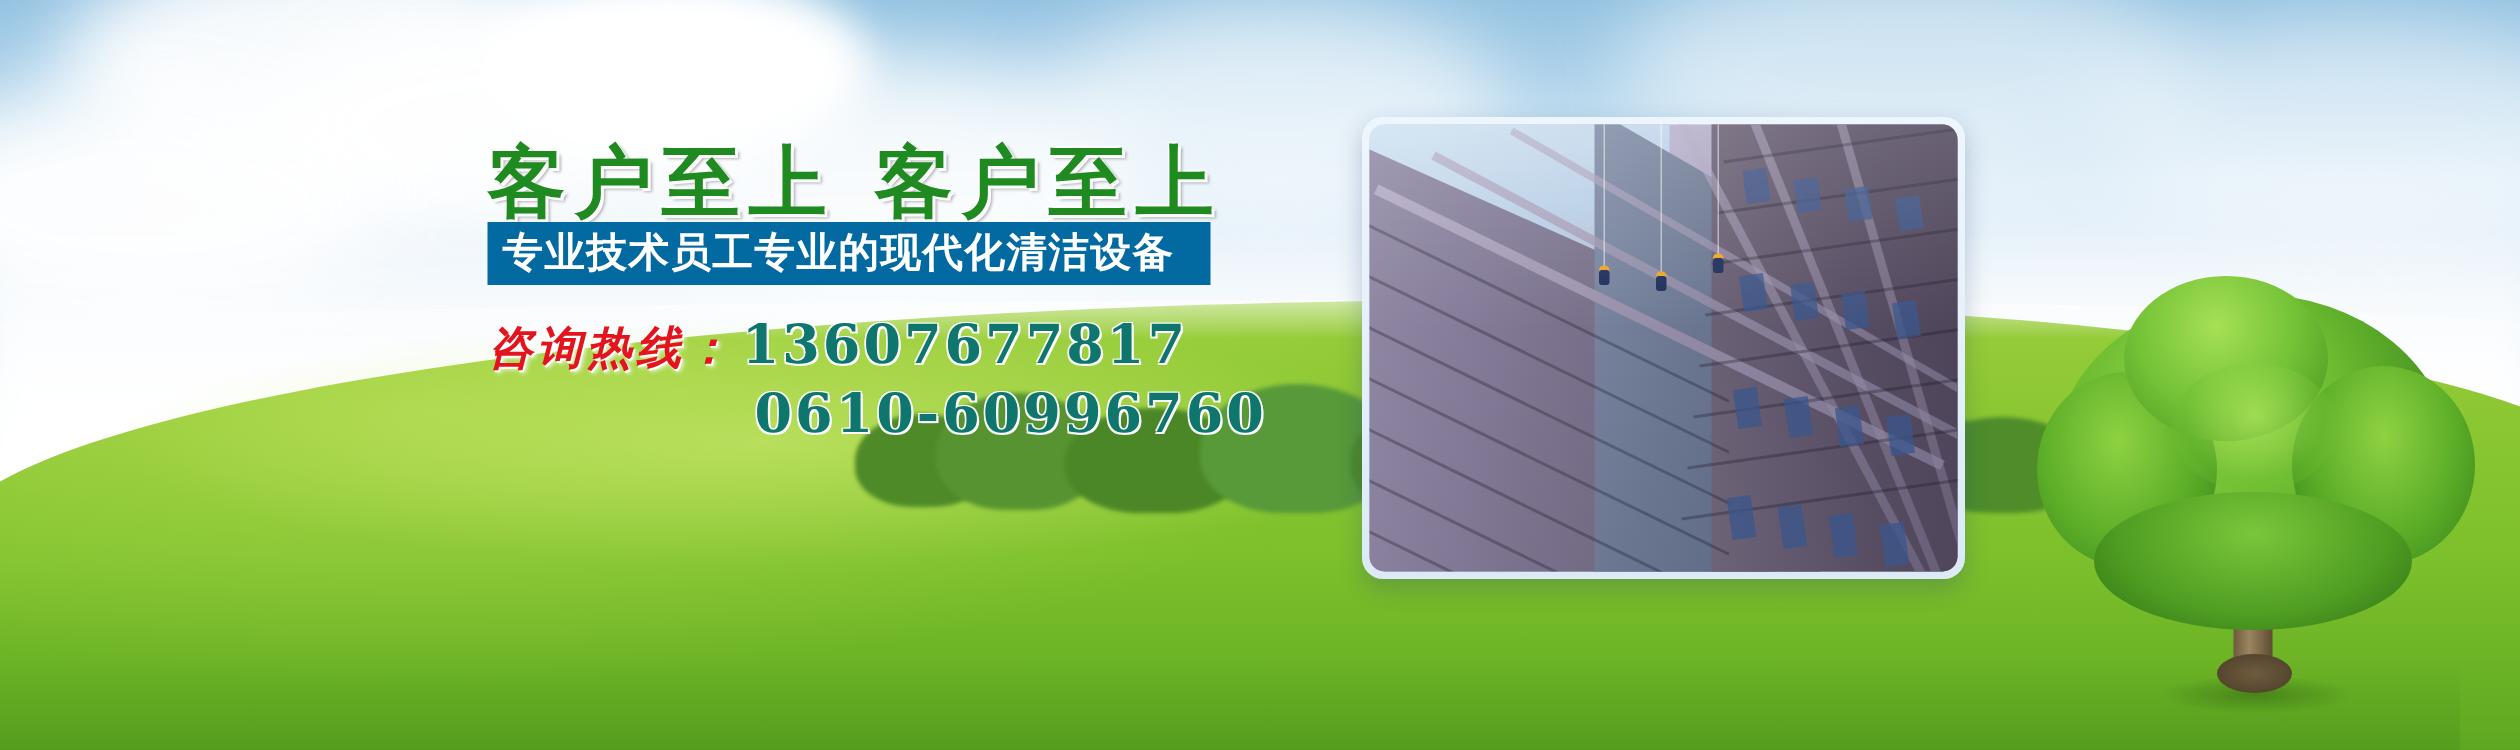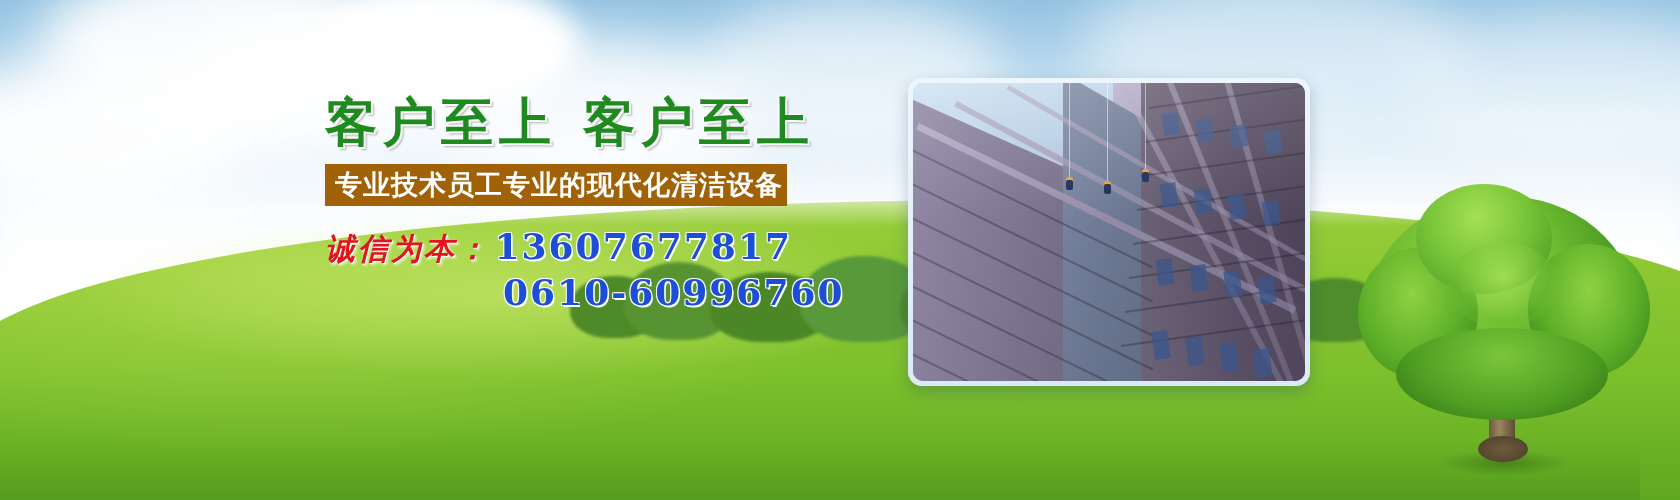--- a/index.html
+++ b/index.html
@@ -69,23 +69,23 @@
     text-shadow:
       2px 2px 0 rgba(255,255,255,.95),
       3px 3px 2px rgba(120,120,120,.55),
       -1px -1px 0 rgba(255,255,255,.85);
     white-space:nowrap;
     font-family:"DejaVu Serif","Liberation Serif",serif;
   }
   .headline .gap{display:inline-block;width:26px;}
 
   .subbar{
-    margin-top:16px;display:inline-block;
-    background:#a16207;
-    padding:6px 4px 7px 10px;
+    display:inline-block;
+    background:#0369a1;
+    padding:6px 24px 7px 10px;
   }
   .subbar-text{
     font-size:27px;font-weight:bold;color:#ffffff;letter-spacing:1px;
     line-height:1.08;white-space:nowrap;
     font-family:"DejaVu Sans","Liberation Sans",sans-serif;
   }
 
   .para{
     margin-top:22px;width:560px;
     font-size:15.5px;line-height:25px;color:#4a4a4a;
@@ -94,21 +94,21 @@
   }
 
   .phoneblock{margin-top:22px;}
   .phone-row{white-space:nowrap;line-height:1;}
   .phone-label{
     font-size:30px;font-weight:bold;color:#e3141e;letter-spacing:3px;
     font-family:"DejaVu Serif","Liberation Serif",serif;font-style:italic;
     text-shadow:1px 1px 0 rgba(255,255,255,.95),2px 2px 3px rgba(255,255,255,.8);
   }
   .phone-num{
-    font-size:36px;font-weight:bold;color:#1d4ed8;letter-spacing:2px;
+    font-size:36px;font-weight:bold;color:#0f766e;letter-spacing:2px;
     font-family:"DejaVu Serif","Liberation Serif",serif;
     text-shadow:
       1.5px 1.5px 0 rgba(255,255,255,.98),
       -1px -1px 0 rgba(255,255,255,.9),
        1px -1px 0 rgba(255,255,255,.9),
       -1px  1px 0 rgba(255,255,255,.9);
     text-align: center;
   }
   .phone-row.second{margin-top:10px;padding-left:178px;}
 
@@ -221,21 +221,21 @@
 
     <div class="headline"><span>客户至上</span><span class="gap"></span><span>客户至上</span></div>
 
     <div class="subbar">
       <div class="subbar-text">专业技术员工专业的现代化清洁设备</div>
     </div>
 
 
     <div class="phoneblock">
       <div class="phone-row">
-        <span class="phone-label">诚信为本：</span>
+        <span class="phone-label">咨询热线：</span>
         <span class="phone-num">13607677817</span>
       </div>
       <div class="phone-row second">
         <span class="phone-num">0610-60996760</span>
       </div>
     </div>
 
   </div>
 
   <div class="photo-frame">

